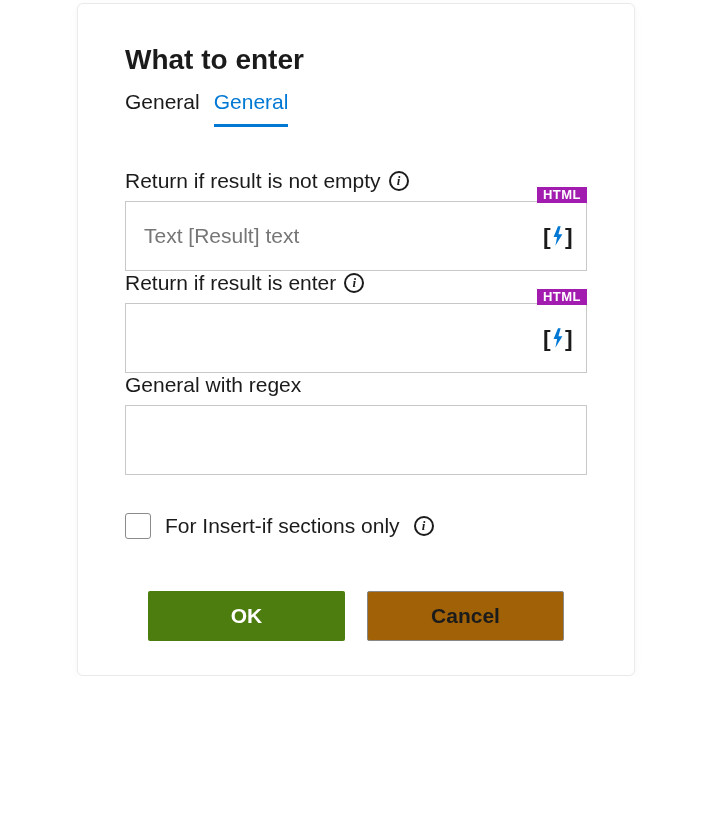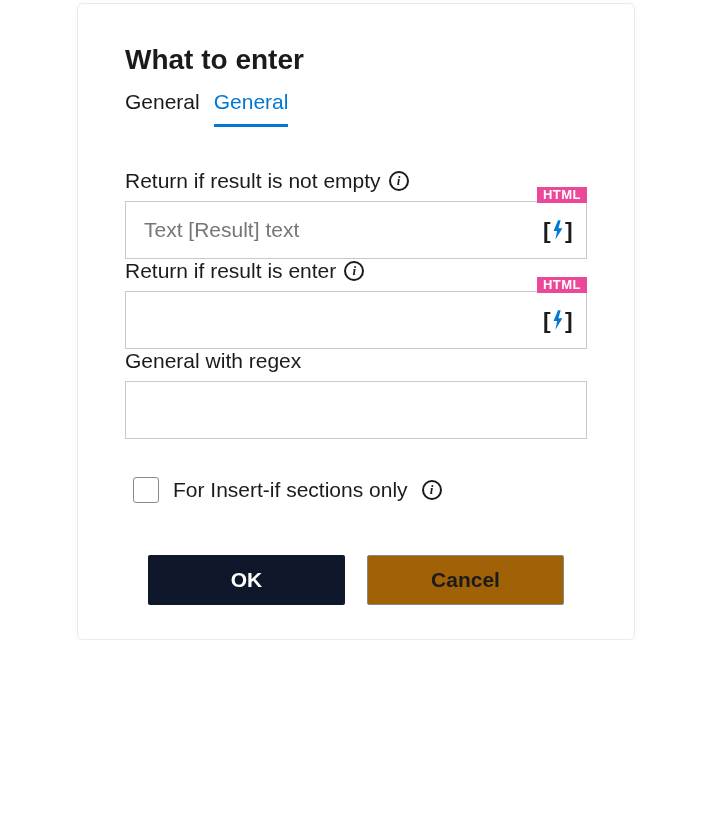--- a/index.html
+++ b/index.html
@@ -71,31 +71,31 @@
       font-family: Georgia, serif;
       color: #1b1b1b;
     }
     .input-wrapper {
       position: relative;
     }
     .html-badge {
       position: absolute;
       top: -14px;
       right: 0;
-      background: #ec4899;
+      background: #a21caf;
       color: #ffffff;
       font-size: 13px;
       font-weight: 700;
       padding: 0px 6px;
       letter-spacing: 0.5px;
       line-height: 16px;
     }
     .text-input {
       width: 100%;
-      height: 58px;
+      height: 70px;
       border: 1px solid #c8c8c8;
       padding: 0 60px 0 18px;
       font-size: 21px;
       color: #1b1b1b;
       outline: none;
       font-family: inherit;
     }
     .text-input::placeholder {
       color: #767676;
     }
@@ -116,21 +116,20 @@
     .bolt-button svg {
       width: 34px;
       height: 28px;
     }
     .checkbox-row {
       display: flex;
       align-items: center;
       gap: 14px;
       margin-top: 38px;
       margin-bottom: 52px;
-      margin-left: 8px;
     }
     .checkbox {
       width: 26px;
       height: 26px;
       border: 1px solid #8a8a8a;
       border-radius: 3px;
       cursor: pointer;
       background: #ffffff;
     }
     .checkbox-label {
@@ -145,21 +144,21 @@
     .btn {
       width: 197px;
       height: 50px;
       font-size: 21px;
       font-weight: 600;
       cursor: pointer;
       border-radius: 2px;
       font-family: inherit;
     }
     .btn-primary {
-      background: #0f172a;
+      background: #4d7c0f;
       color: #ffffff;
       border: none;
     }
     .btn-secondary {
       background: #a16207;
       color: #1b1b1b;
       border: 1px solid #8a8886;
     }
   </style>
 </head>

